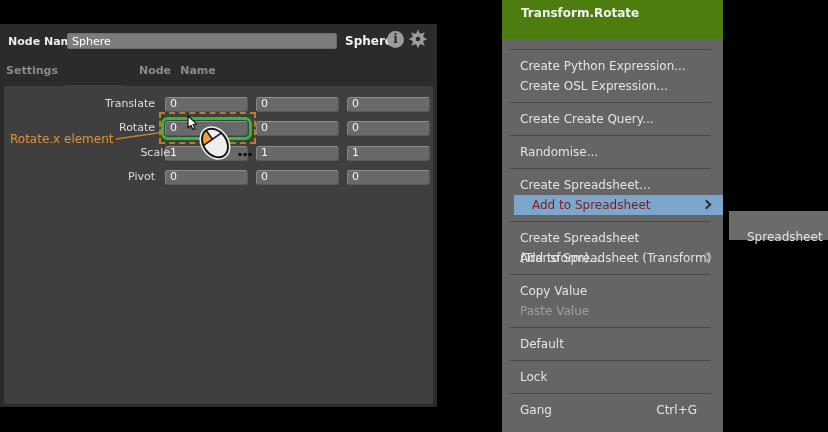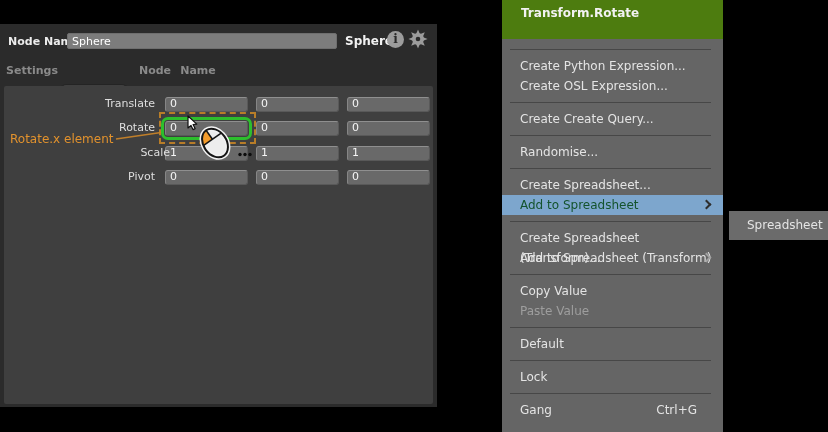--- a/index.html
+++ b/index.html
@@ -25,28 +25,28 @@
   .pfield { position:absolute; width:83px; height:15px; background:#696969; border:1px solid #595959; border-top-color:#8f8f8f; border-left-color:#868686; border-radius:3px; color:#f5f5f5; font-size:11px; line-height:12px; padding:0 4px; }
   .green-box { position:absolute; left:157px; top:31px; width:91px; height:23px; border:3px solid #2dbe2d; border-radius:7px; }
   .dash-box { position:absolute; left:155px; top:26px; width:97px; height:32px; border:2px dashed #b87d28; }
   .annotation-label { position:absolute; left:6px; top:46px; font-size:12px; color:#e2922d; line-height:15px; }
   .pointer-svg { position:absolute; left:100px; top:25px; width:160px; height:55px; pointer-events:none; }
   
   .ctx-menu { position:absolute; left:502px; top:0; width:221px; height:432px; background:#656565; }
   .ctx-title { height:39px; background:#4d7c0f; color:#f2f2f2; font-size:12px; font-weight:bold; line-height:26px; padding-left:19px; }
   .ctx-list { padding-top:4px; }
   .menu-item { position:relative; height:20px; line-height:20px; font-size:12px; color:#e4e4e4; padding-left:18px; cursor:default; }
-  .menu-item.highlighted { background:#7da6cd; color:#14532d; }
+  .menu-item.highlighted { background:#7da6cd; color:#7f1d1d;margin-left:12px; }
   .menu-item.disabled { color:#9e9e9e; }
   .menu-sep { height:1px; background:#474747; margin:6px 12px 6px 8px; }
   .chev { position:absolute; right:13px; top:6px; width:7px; height:7px; border-top:2px solid #a2a2a2; border-right:2px solid #a2a2a2; transform:rotate(45deg); }
   .menu-item.highlighted .chev { border-color:#2e2e2e; }
   .shortcut { position:absolute; right:26px; top:0; line-height:20px; font-size:12px; }
   .submenu { position:absolute; left:729px; top:211px; width:99px; height:29px; background:#6b6b6b; }
-  .submenu .menu-item { height:29px; line-height:29px; }
+  .submenu .menu-item { height:29px; line-height:29px;margin-top:12px; }
 </style>
 </head>
 <body>
 
 <div class="panel">
   <span class="node-name-label">Node Name</span>
   <input class="node-name-input" type="text" value="Sphere" style="">
   <span class="node-title">Sphere</span>
   <span class="info-icon">i</span>
   <svg class="gear-icon" viewBox="0 0 20 20">

